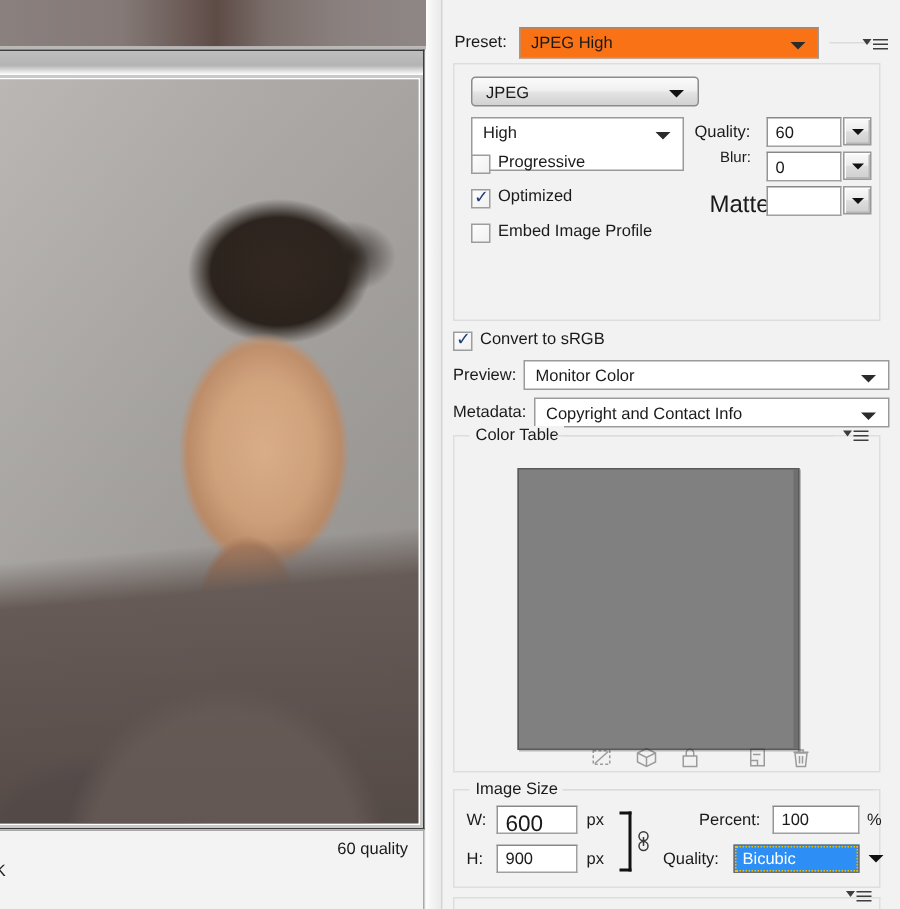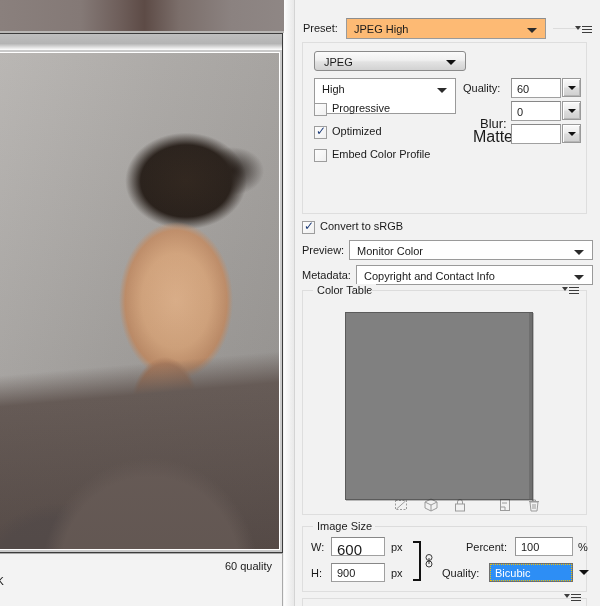--- a/index.html
+++ b/index.html
@@ -109,21 +109,21 @@
   .panel-menu-icon .ln {
     position: absolute; left: 7px; width: 10px; height: 1px; background: #3d3d3d;
   }
   .panel-menu-icon .l1 { top: 2px; } .panel-menu-icon .l2 { top: 5px; } .panel-menu-icon .l3 { top: 8px; }
 
   
   #preset-row { position: absolute; left: 8px; top: 18px; width: 290px; height: 22px; }
   #preset-label { position: absolute; left: 0; top: 4px; font-size: 11px; }
   #preset-select {
     position: absolute; left: 43px; top: 0; width: 200px; height: 21px;
-    background: #fdba74; border: 1px solid #9a9a9a; border-top-color: #8d8d8d;
+    background: #f97316; border: 1px solid #9a9a9a; border-top-color: #8d8d8d;
   }
   #preset-value { position: absolute; left: 7px; top: 4px; font-size: 11px; }
   .flat-arrow {
     position: absolute; right: 8px; top: 9px;
     width: 0; height: 0;
     border-left: 5px solid transparent; border-right: 5px solid transparent;
     border-top: 5px solid #2b2b2b;
   }
   #preset-hr {
     position: absolute; left: 250px; top: 10px; width: 28px; height: 1px; background: #dcdcdc;
@@ -189,21 +189,21 @@
     border: 1px solid #9d9d9d;
   }
   .cb.checked::after {
     content: "✓"; position: absolute; left: 1px; top: -3px;
     font-size: 12px; color: #1d3c78; font-family: "DejaVu Sans", sans-serif;
   }
   .cb-label { position: absolute; font-size: 11px; }
 
   #cb-progressive { left: 11px; top: 60px; }
   #lbl-progressive { left: 29px; top: 59px; }
-  #blur-label { position: absolute; left: 177px; top: 73px; font-size: 13px; }
+  #blur-label { position: absolute; left: 177px; top: 57px; font-size: 10px; }
   #blur-field { position: absolute; left: 208px; top: 58px; width: 50px; height: 20px; }
   #blur-value { position: absolute; left: 5px; top: 4px; font-size: 11px; }
   #blur-spin { position: absolute; left: 259px; top: 58px; }
 
   #cb-optimized { left: 11px; top: 83px; }
   #lbl-optimized { left: 29px; top: 82px; }
   #matte-label { position: absolute; left: 170px; top: 85px; font-size: 16px; }
   #matte-field { position: absolute; left: 208px; top: 81px; width: 50px; height: 20px; }
   #matte-spin { position: absolute; left: 259px; top: 81px; }
 
@@ -368,21 +368,21 @@
 
     <span id="cb-optimized" class="cb checked"></span>
     <span id="lbl-optimized" class="cb-label">Optimized</span>
     <span id="matte-label">Matte:</span>
     <div id="matte-field" class="field">
       <span></span>
     </div>
     <div id="matte-spin" class="spinner"></div>
 
     <span id="cb-embed" class="cb"></span>
-    <span id="lbl-embed" class="cb-label">Embed Color Profile</span>
+    <span id="lbl-embed" class="cb-label">Embed Image Profile</span>
   </div>
 
   <span id="cb-srgb" class="cb checked"></span>
   <span id="lbl-srgb" class="cb-label">Convert to sRGB</span>
 
   <span id="preview-label">Preview:</span>
   <div id="preview-select">
     <span id="preview-value">Monitor Color</span>
     <span class="flat-arrow"></span>
   </div>

